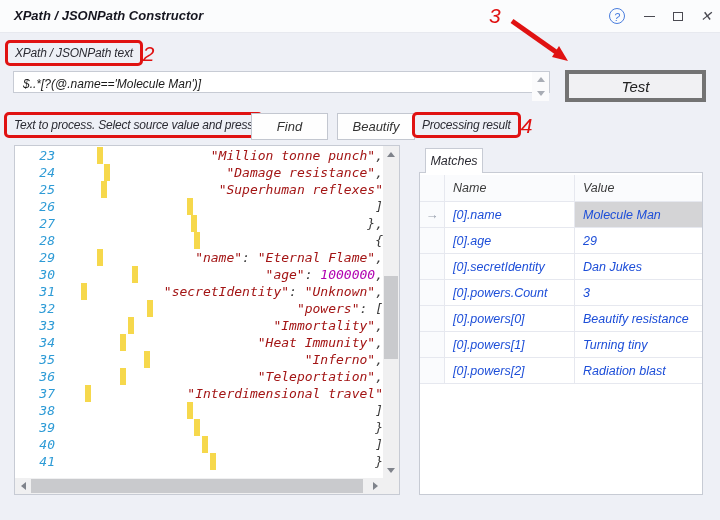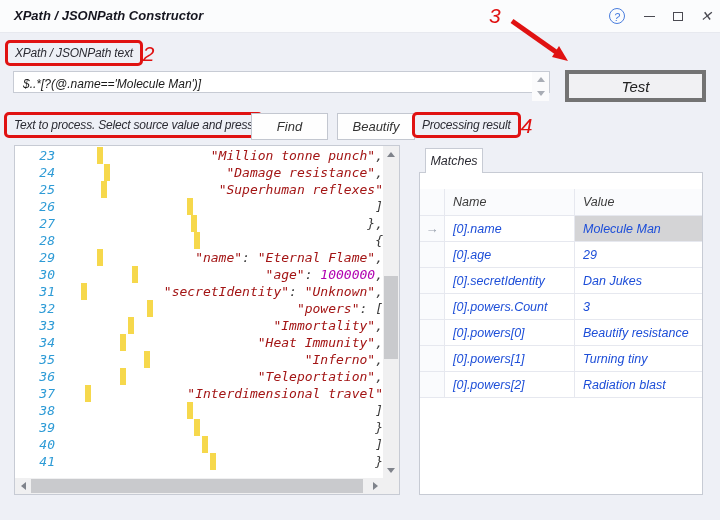--- a/index.html
+++ b/index.html
@@ -70,21 +70,21 @@
   .hthumb{position:absolute;left:16px;width:332px;top:1px;height:14px;background:#c9cacd;}
   .vscroll .sb-top{position:absolute;top:0;left:0;}
   .vscroll .sb-bottom{position:absolute;bottom:0;left:0;}
 
   
   .tab{position:absolute;left:425px;top:148px;width:58px;height:25px;background:#fff;
     border:1px solid var(--border);border-bottom:none;box-sizing:border-box;z-index:3;
     display:flex;align-items:center;justify-content:center;font-size:12.5px;color:#2b2b33;}
   .rpanel{position:absolute;left:419px;top:172px;width:284px;height:323px;background:#fff;
     border:1px solid var(--border);box-sizing:border-box;z-index:2;}
-  .mtable{position:absolute;left:0;top:16px;right:0;}
+  .mtable{position:absolute;left:0;top:2px;right:0;}
   .mrow{display:flex;height:25px;border-bottom:1px solid #e6e8ef;}
   .mrow-header{height:26px;background:#fafbfd;}
   .mcell{box-sizing:border-box;border-right:1px solid #e6e8ef;display:flex;align-items:center;
     padding-left:8px;font-size:12.5px;color:#1d4ed8;overflow:hidden;white-space:nowrap;}
   .mcell-ind{width:25px;padding-left:0;justify-content:center;background:#fafbfd;color:#98a0ad;font-size:13px;}
   .mcell-name{width:130px;}
   .mcell-value{flex:1;border-right:none;}
   .mrow-header .mcell{color:#3c3c3c;}
   .cell-selected{background:#d4d4d6;}
 </style>

